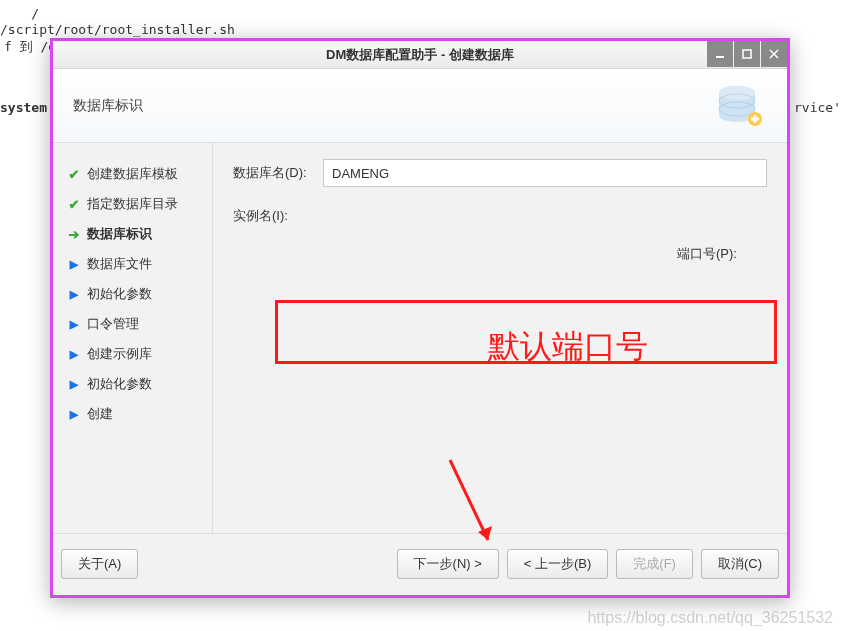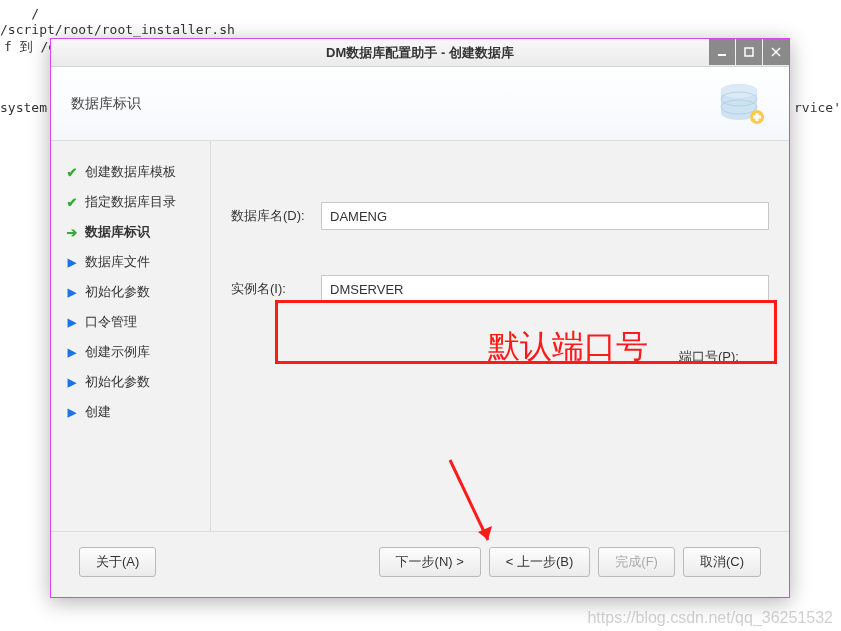--- a/index.html
+++ b/index.html
@@ -16,31 +16,31 @@
       position: absolute;
       font-family: monospace;
       font-size: 13px;
       color: #333;
       white-space: pre;
       z-index: 0;
     }
     .bg1 { top: 6px; left: 0; }
     .bg2 { top: 22px; left: 0; }
     .bg3 { top: 38px; left: 4px; }
-    .bg4 { top: 100px; left: 0; }
+    .bg4 { top: 100px; left: 0; font-weight: bold; }
     .bg4b { top: 100px; right: 0; }
 
     .dialog {
       position: absolute;
       top: 38px;
       left: 50px;
       width: 740px;
       height: 560px;
       background: #f2f2f2;
-      border: 1px solid #d946ef;
+      border: 3px solid #d946ef;
       box-shadow: 0 4px 20px rgba(0,0,0,0.3);
       z-index: 10;
     }
     .titlebar {
       height: 28px;
       background: linear-gradient(to bottom, #f8f8f8, #ebebeb);
       border-bottom: 1px solid #d5d5d5;
       display: flex;
       align-items: center;
       justify-content: center;
@@ -122,21 +122,20 @@
     .arrow-pending { color: #1a73e8; font-weight: bold; font-size: 11px; }
 
     .form-area {
       flex: 1;
       padding: 16px 20px;
     }
     .form-row {
       display: flex;
       align-items: center;
       margin-bottom: 20px;
-      margin-top: 45px;
     }
     .form-label {
       width: 90px;
       color: #333;
       font-size: 13px;
     }
     .form-input {
       flex: 1;
       height: 28px;
       border: 1px solid #c8c8c8;
@@ -149,21 +148,21 @@
     .port-row {
       position: relative;
       justify-content: flex-end;
     }
 
     .footer {
       height: 60px;
       border-top: 1px solid #ddd;
       display: flex;
       align-items: center;
-      padding: 0 28px;
+      padding: 0 8px;
     }
     .footer-spacer { flex: 1; }
     .btn {
       height: 30px;
       padding: 0 16px;
       background: linear-gradient(to bottom, #fdfdfd, #ebebeb);
       border: 1px solid #bababa;
       border-radius: 3px;
       font-size: 13px;
       color: #333;
@@ -293,21 +292,20 @@
       </div>
     </div>
 
     <div class="form-area">
       <div class="form-row">
         <span class="form-label">数据库名(D):</span>
         <input class="form-input" value="DAMENG" style="">
       </div>
       <div class="form-row">
         <span class="form-label">实例名(I):</span>
-        <input class="form-input" value="DMSERVER" style="">
       </div>
       <div class="form-row port-row">
         <span class="form-label">端口号(P):</span>
       </div>
     </div>
   </div>
 
   <div class="footer">
     <button class="btn btn-about">关于(A)</button>
     <div class="footer-spacer"></div>

